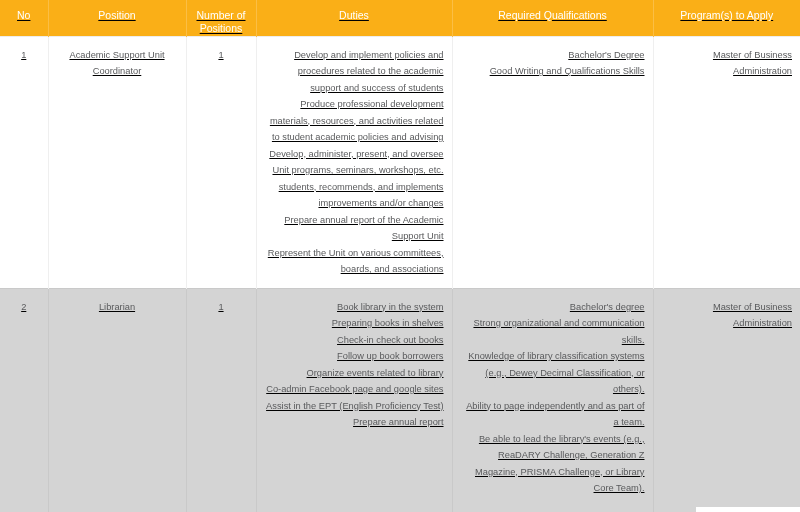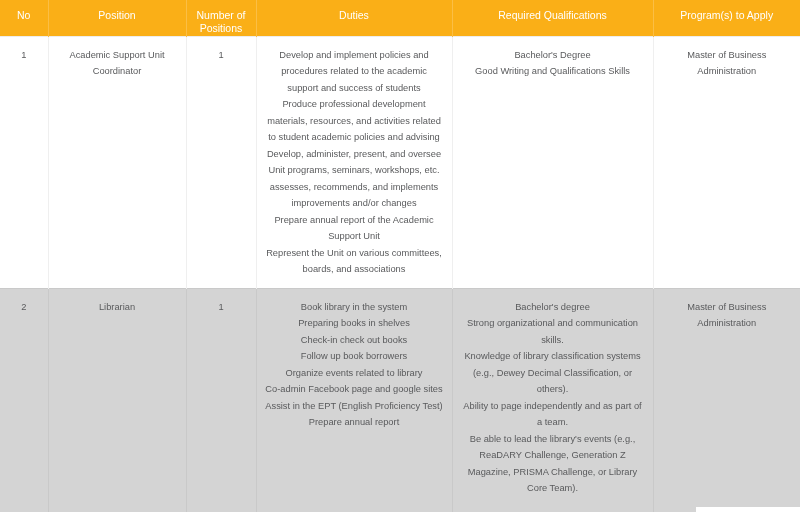--- a/index.html
+++ b/index.html
@@ -12,20 +12,21 @@
     height: 512px;
     overflow: hidden;
     font-family: "Liberation Sans", sans-serif;
   }
 
   .table-wrap {
     width: 696px;
     height: 512px;
     position: relative;
     background: #bef264;
+    text-decoration: underline;
   }
 
   table.jobs-table {
     width: 800px;
     border-collapse: collapse;
     table-layout: fixed;
   }
 
   
   thead tr.header-row th {
@@ -67,21 +68,21 @@
     background: #D4D4D4;
     border-right-color: #C9C9C9;
     border-top: 1px solid #C9C9C9;
   }
 
   td.col-no      { text-align: center; }
   td.col-pos     { text-align: center; margin-left: 26px; }
   td.col-num     { text-align: center; }
   td.col-duties,
   td.col-qual,
-  td.col-prog    { text-align: center; }
+  td.col-prog    { text-align: right; }
 
   .cell-line { display: block; white-space: normal; }
 
   
   col.c-no    { width: 48px; }
   col.c-pos   { width: 138px; }
   col.c-num   { width: 70px; }
   col.c-duty  { width: 196px; }
   col.c-qual  { width: 201px; }
   col.c-prog  { width: 147px; }
@@ -139,21 +140,21 @@
         <td class="col-pos">
           <span class="cell-line">Academic Support Unit</span>
           <span class="cell-line">Coordinator</span>
         </td>
 
         <td class="col-num">1</td>
 
         <td class="col-duties">
           <span class="cell-line">Develop and implement policies and procedures related to the academic support and success of students</span>
           <span class="cell-line">Produce professional development materials, resources, and activities related to student academic policies and advising</span>
-          <span class="cell-line">Develop, administer, present, and oversee Unit programs, seminars, workshops, etc. assesses, recommends, and implements improvements and/or changes</span>
+          <span class="cell-line">Develop, administer, present, and oversee Unit programs, seminars, workshops, etc. students, recommends, and implements improvements and/or changes</span>
           <span class="cell-line">Prepare annual report of the Academic Support Unit</span>
           <span class="cell-line">Represent the Unit on various committees, boards, and associations</span>
         </td>
 
         <td class="col-qual">
           <span class="cell-line">Bachelor's Degree</span>
           <span class="cell-line">Good Writing and Qualifications Skills</span>
         </td>
 
         <td class="col-prog">

